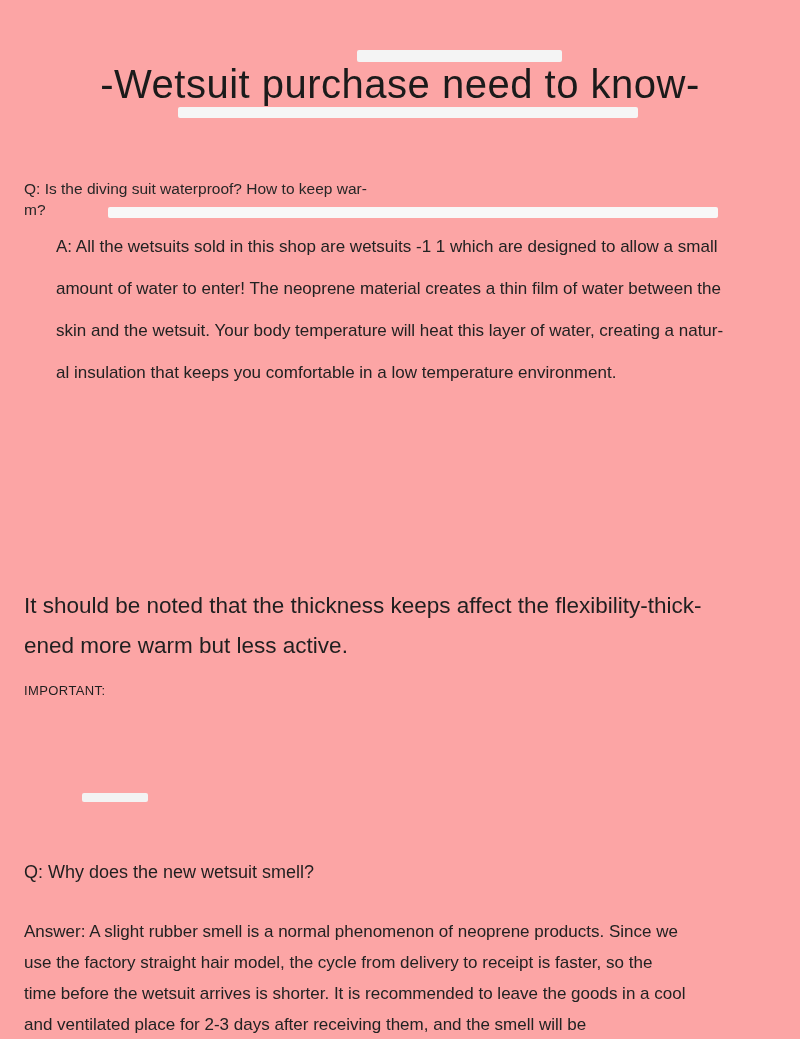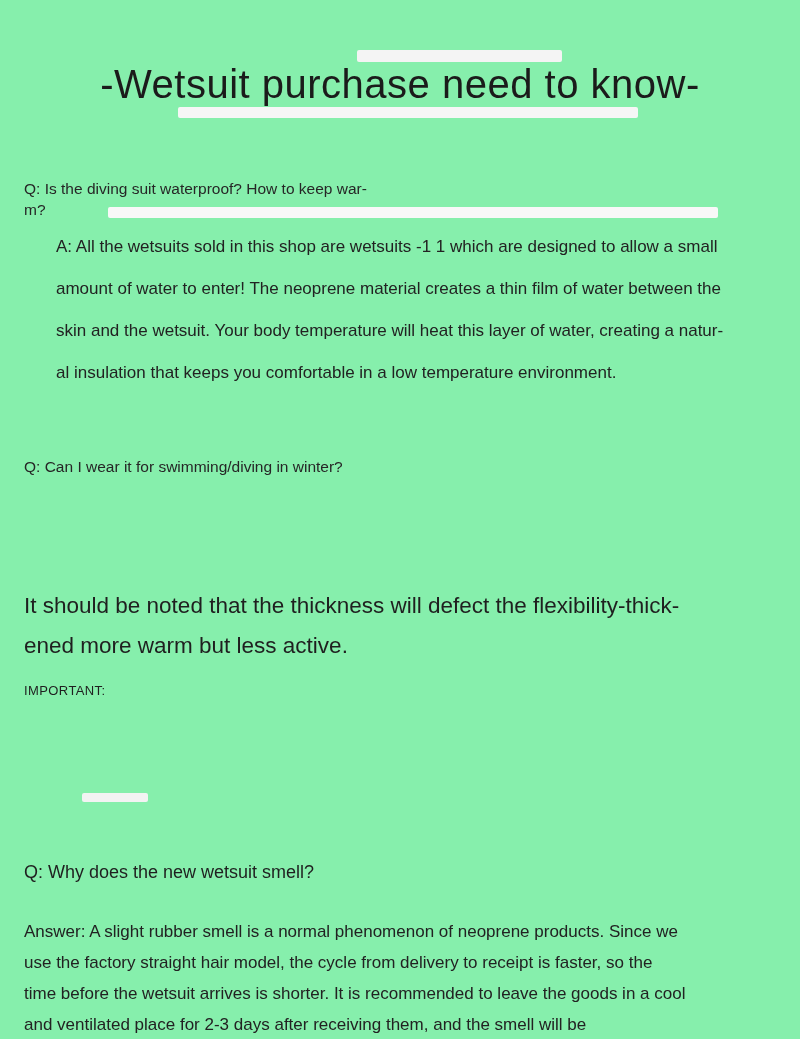--- a/index.html
+++ b/index.html
@@ -4,21 +4,21 @@
 <style>
   html, body {
     margin: 0;
     padding: 0;
     background: #ffffff;
   }
   .page {
     position: relative;
     width: 800px;
     height: 1039px;
-    background: #86efac;
+    background: #fca5a5;
     overflow: hidden;
     font-family: "Liberation Sans", "DejaVu Sans", sans-serif;
     color: #212121;
   }
   .abs { position: absolute; margin: 0; }
   .multiline { white-space: pre; }
 
   .title {
     top: 62px;
     left: 0;
@@ -100,24 +100,23 @@
   <div class="ghost ghost-4"></div>
 
   <p class="abs multiline q1">Q: Is the diving suit waterproof? How to keep war-
 m?</p>
 
   <p class="abs multiline a1">A: All the wetsuits sold in this shop are wetsuits -1 1 which are designed to allow a small
 amount of water to enter! The neoprene material creates a thin film of water between the
 skin and the wetsuit. Your body temperature will heat this layer of water, creating a natur-
 al insulation that keeps you comfortable in a low temperature environment.</p>
 
-  <p class="abs multiline q2">Q: Can I wear it for swimming/diving in winter?</p>
 
 
-  <p class="abs multiline thickness-note">It should be noted that the thickness will defect the flexibility-thick-
+  <p class="abs multiline thickness-note">It should be noted that the thickness keeps affect the flexibility-thick-
 ened more warm but less active.</p>
 
   <p class="abs important-label">IMPORTANT:</p>
 
 
   <p class="abs multiline q3">Q: Why does the new wetsuit smell?</p>
 
   <p class="abs multiline a3">Answer: A slight rubber smell is a normal phenomenon of neoprene products. Since we
 use the factory straight hair model, the cycle from delivery to receipt is faster, so the
 time before the wetsuit arrives is shorter. It is recommended to leave the goods in a cool

